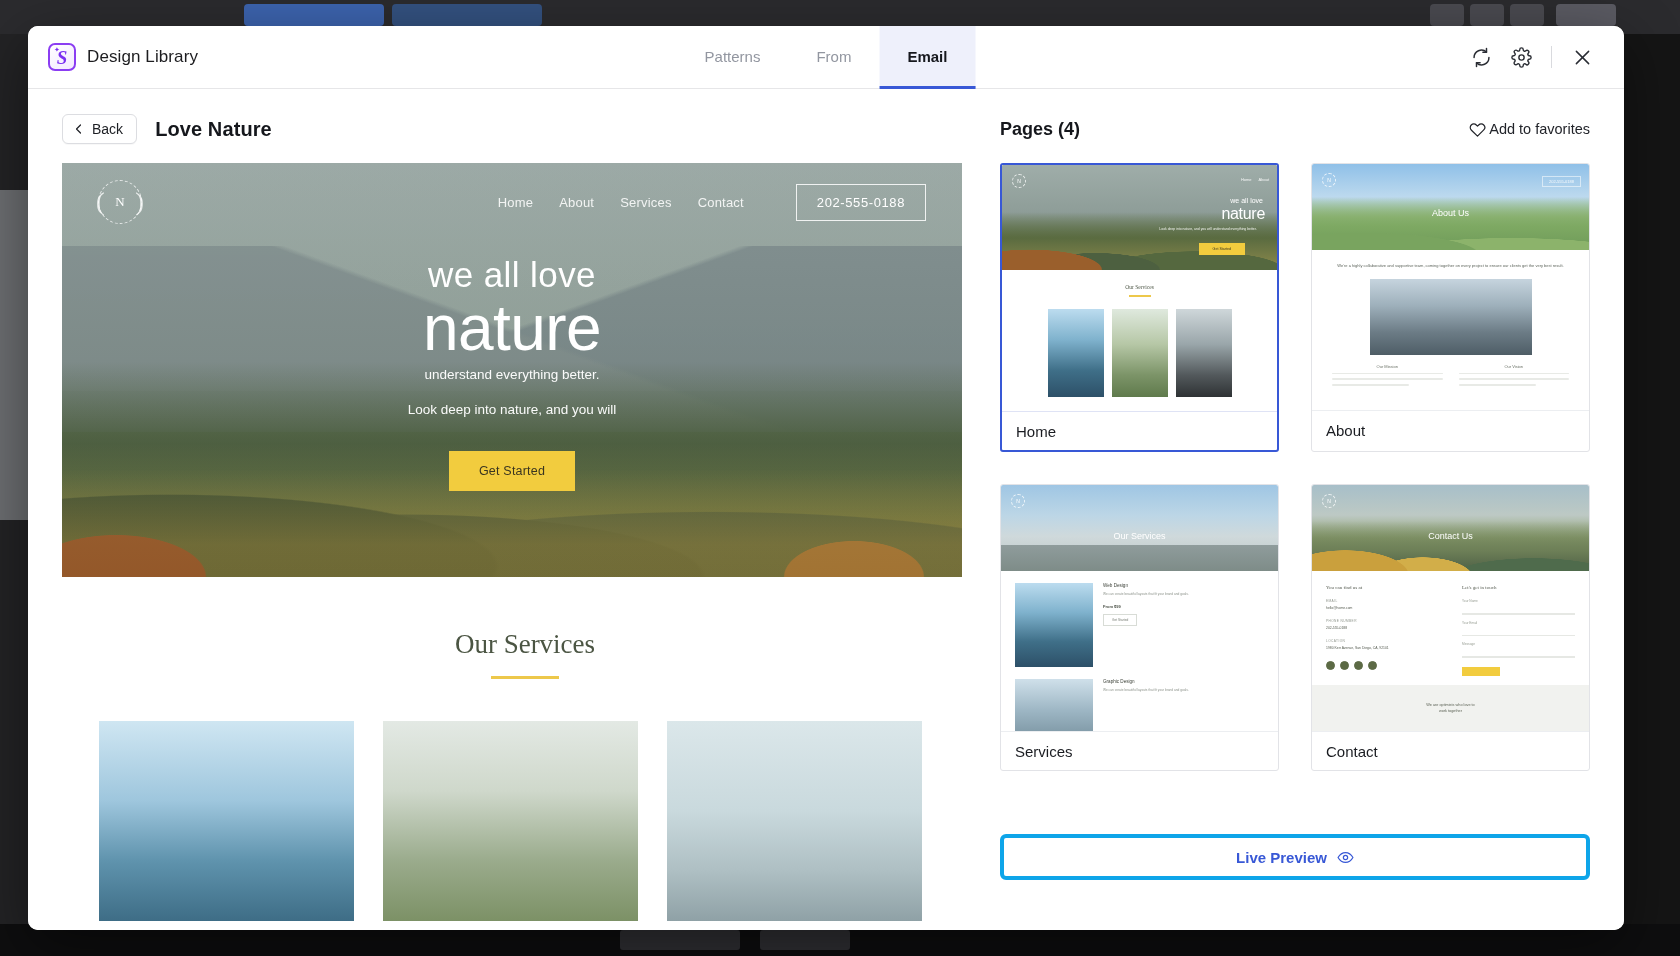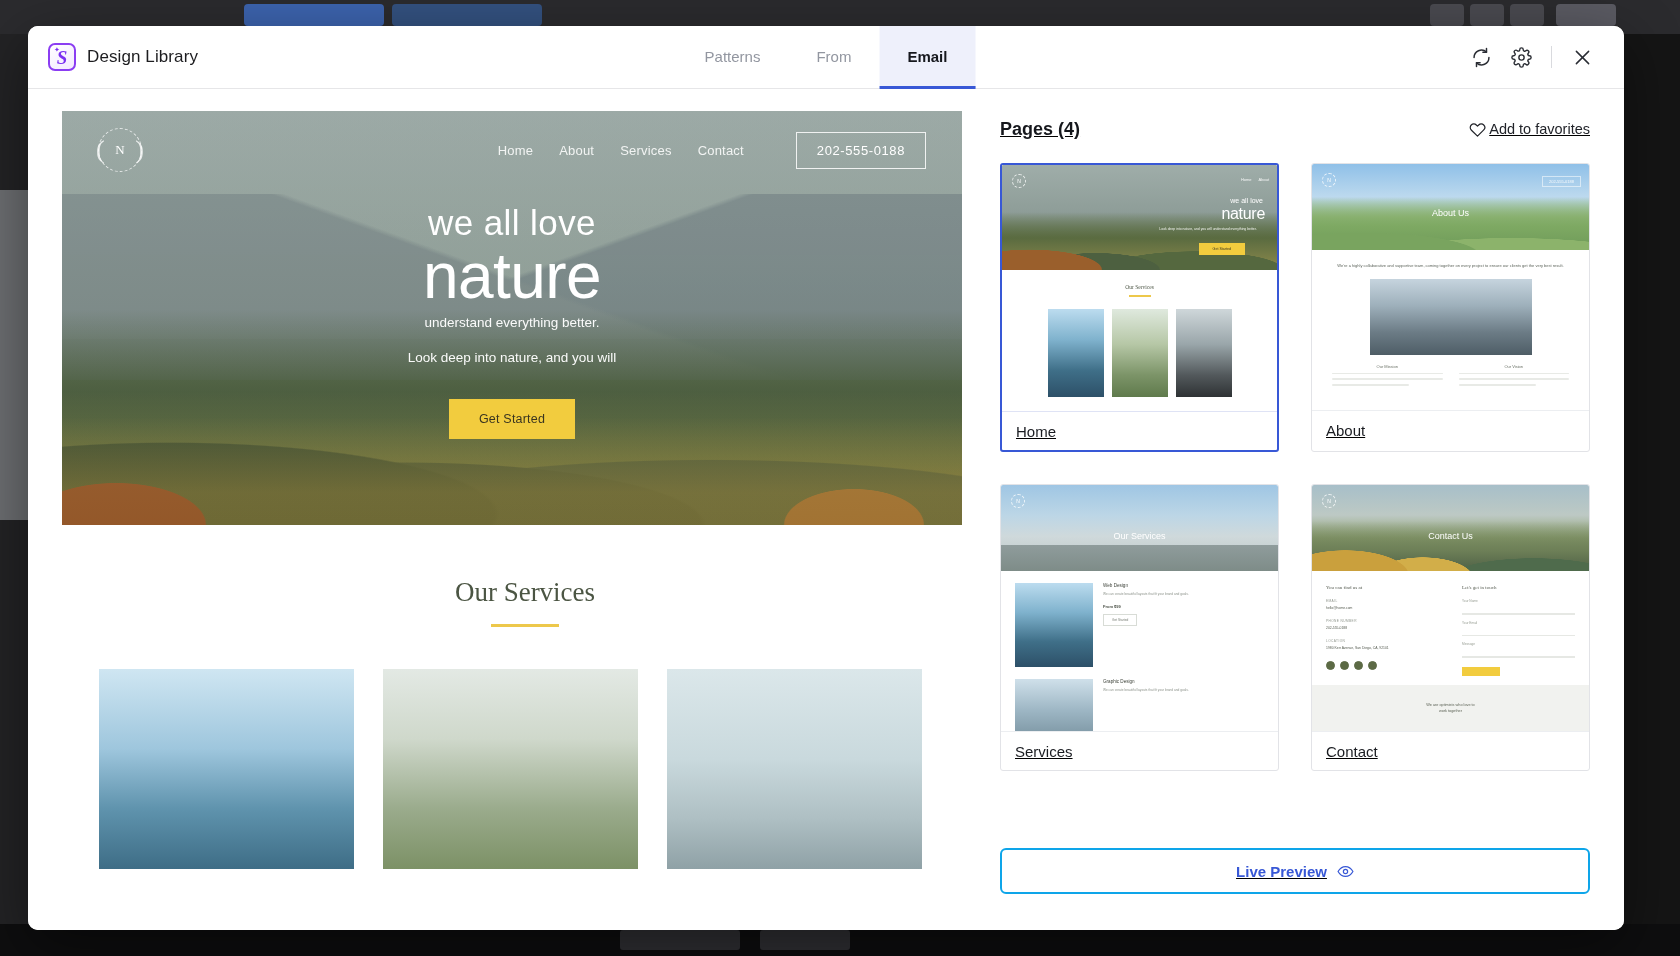--- a/index.html
+++ b/index.html
@@ -233,21 +233,21 @@
   .svc-row {
     display:flex; gap: 29px; margin-top: 42px; padding-left: 37px;
   }
   .svc-card { width: 255px; height: 200px; }
   .svc1 { background: linear-gradient(180deg,#cfe6f2 0%, #9ec6dd 40%, #5f93ad 70%, #3e6d86 100%); }
   .svc2 { background: linear-gradient(180deg,#e3e9e4 0%, #cfd8cb 35%, #9aab8c 70%, #7c9166 100%); }
   .svc3 { background: linear-gradient(180deg,#dbe7ea 0%, #c9d9dd 45%, #aebfc3 75%, #8fa1a6 100%); }
 
   
   .right-col {
-    flex: 1; padding: 22px 34px 2px 0; display:flex; flex-direction:column; min-height:0;text-decoration:underline;
+    flex: 1; padding: 22px 34px 16px 0; display:flex; flex-direction:column; min-height:0;
   }
   .right-head {
     display:flex; align-items:center; height: 36px; margin-bottom: 16px;
   }
   .pages-count { font-size: 18px; font-weight: bold; color: #15171c; }
   .fav {
     margin-left:auto; display:flex; align-items:center; gap:3px;
     font-size: 14.5px; color: #22242a; cursor: pointer;
   }
   .thumbs {
@@ -388,21 +388,21 @@
 
   
   .actions {
     margin-top: auto; display:flex; gap: 24px; padding: 0 0 34px 0;
   }
   .btn {
     flex:1; height: 46px; border-radius: 6px;
     display:flex; align-items:center; justify-content:center; gap:10px;
     font-size: 15px; font-weight: bold; cursor:pointer;
   }
-  .btn-outline { border: 2px solid #0ea5e9; color:#3858d6; background:#fff; }
+  .btn-outline { border: 4px solid #0ea5e9; color:#3858d6; background:#fff; }
   .btn-primary { background: #3858d6; color:#fff; border:1px solid #3858d6; }
 </style>
 </head>
 <body>
 
 <div class="backdrop">
   <div class="bd-topbar"></div>
   <div class="bd-chip c1"></div>
   <div class="bd-chip c2"></div>
   <div class="bd-chip c3"></div>
@@ -455,20 +455,29 @@
           <line x1="5" y1="5" x2="19" y2="19"></line>
             <line x1="19" y1="5" x2="5" y2="19"></line>
         </svg>
       </div>
     </div>
   </div>
 
   <div class="body">
 
     <div class="left-col">
+      <div class="left-head">
+        <div class="back-btn">
+          <svg width="12" height="12" viewBox="0 0 24 24" fill="none" stroke="currentColor" stroke-width="2.4" stroke-linecap="round" stroke-linejoin="round">
+            <polyline points="15 4 7 12 15 20"></polyline>
+          </svg>
+          <span>Back</span>
+        </div>
+        <div class="kit-title">Love Nature</div>
+      </div>
 
       <div class="preview-scroll">
 
         <div class="hero">
           <div class="sky"></div>
           <div class="ridge"></div>
           <div class="peaks"></div>
           <div class="forest"></div>
           <div class="autumn"></div>
           <div class="haze"></div>

